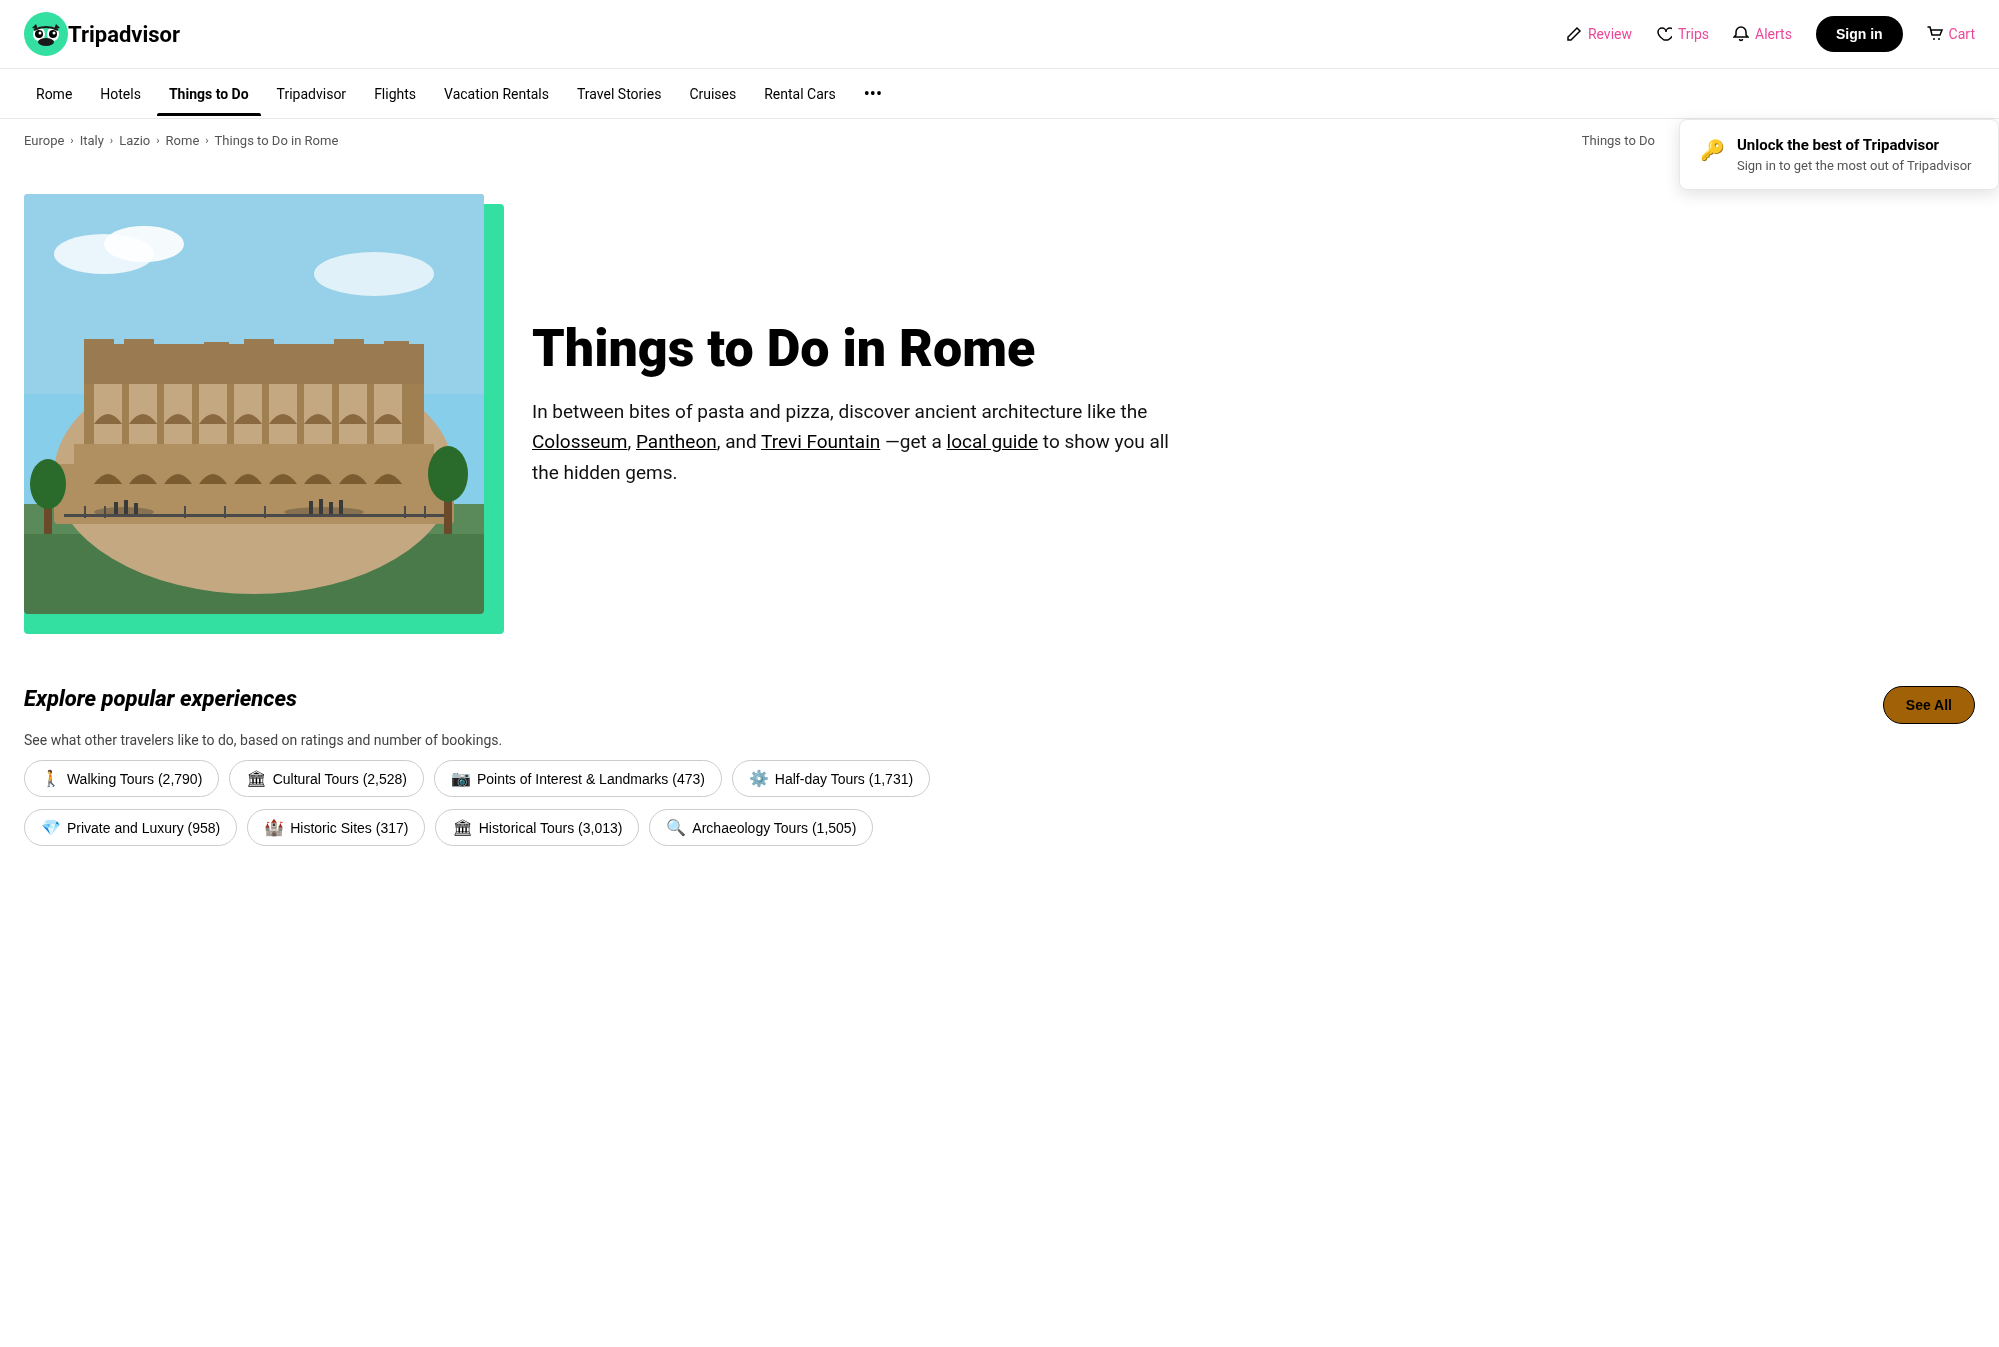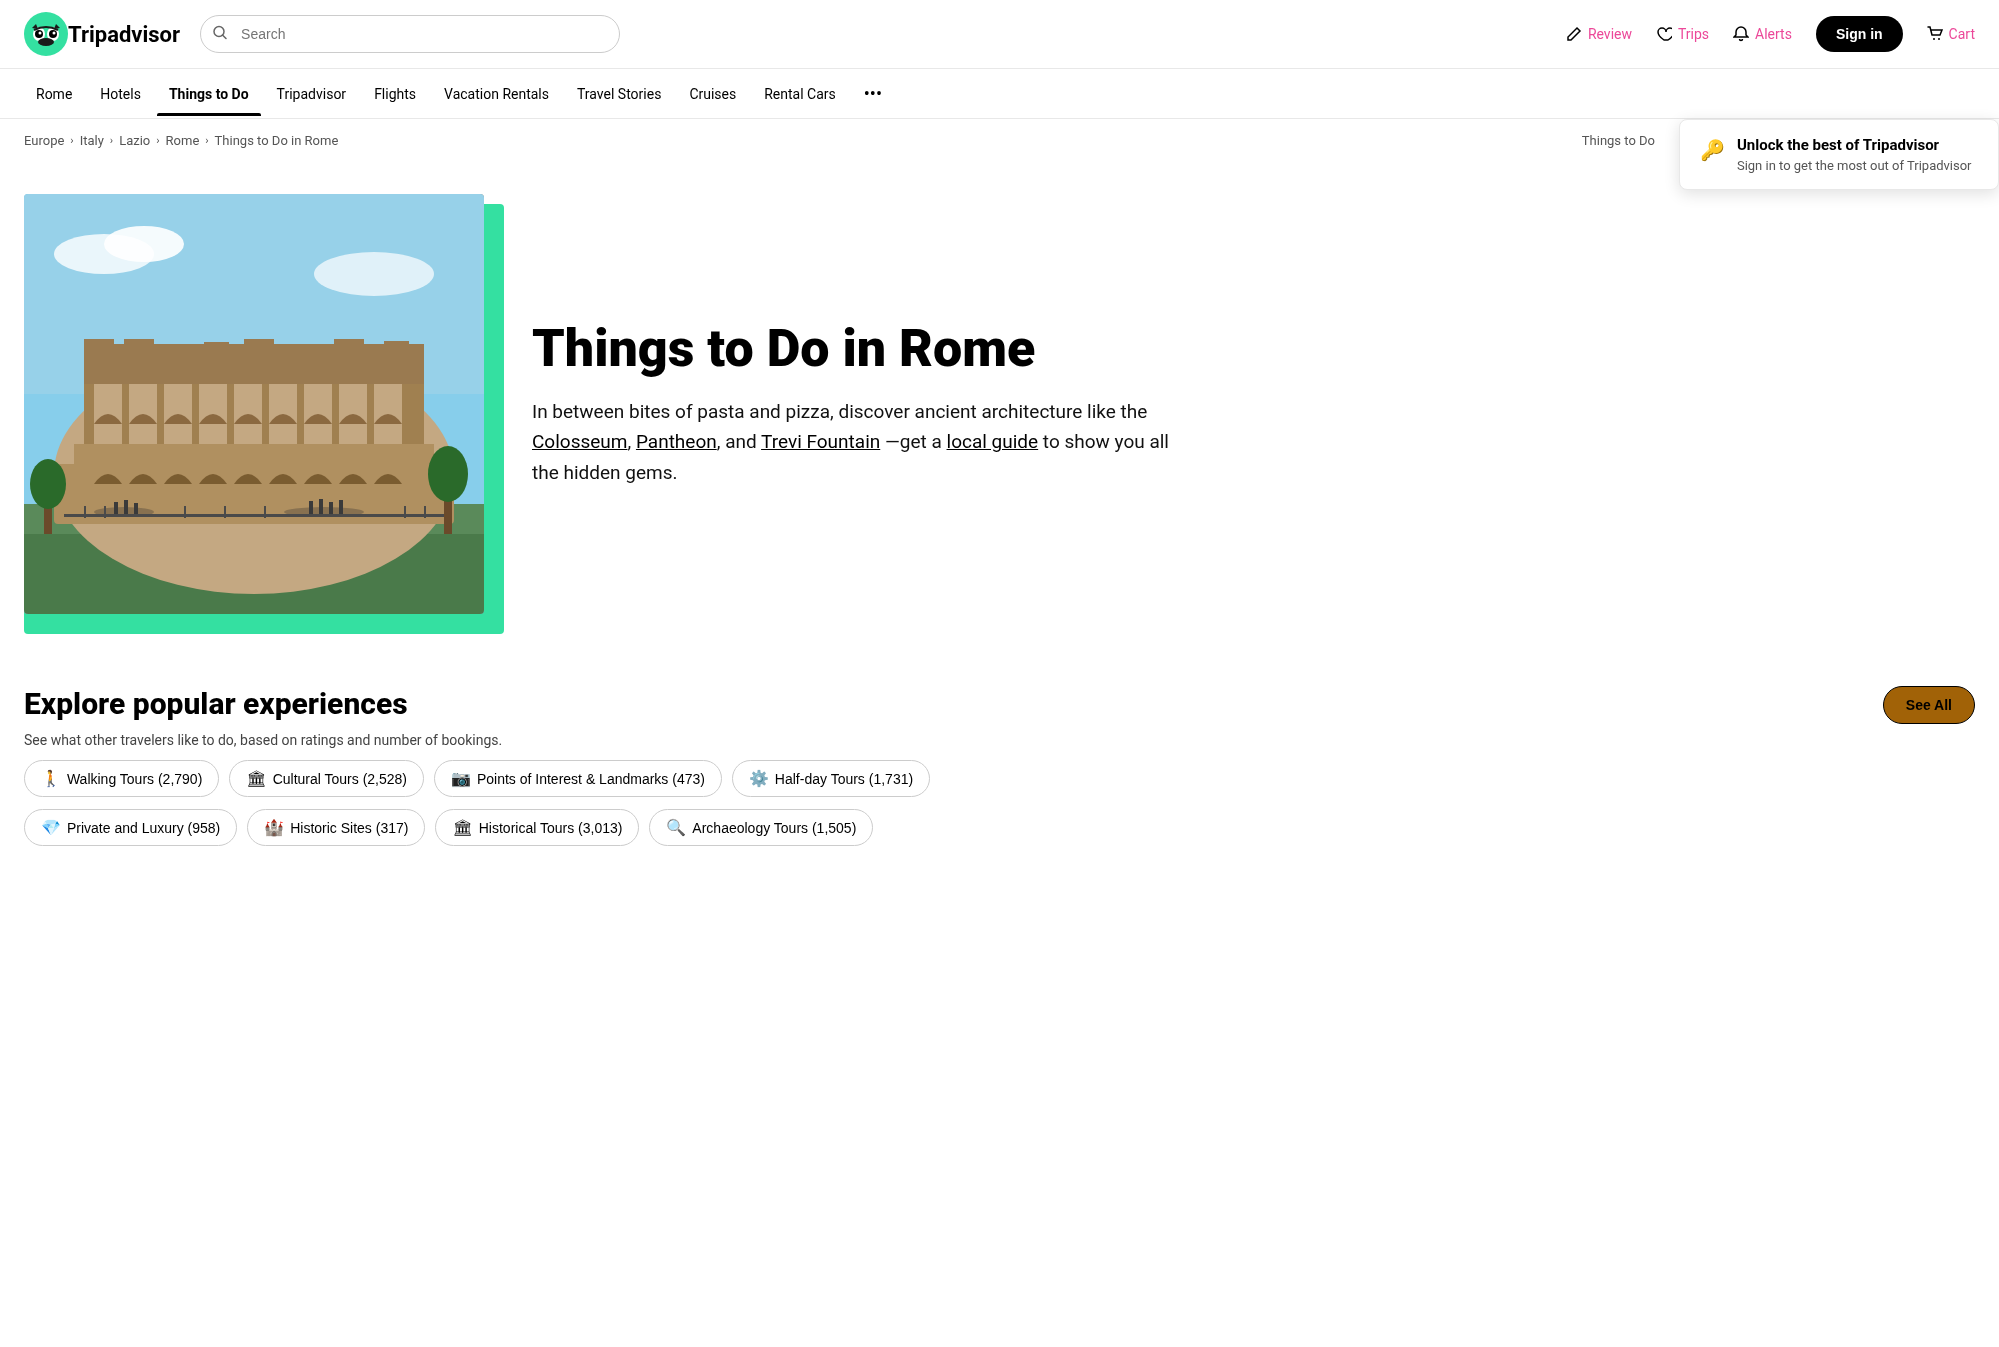--- a/index.html
+++ b/index.html
@@ -45,21 +45,21 @@
     .hero-image { position: relative; z-index: 1; width: 460px; height: 420px; background: linear-gradient(135deg, #87CEEB 0%, #8B7355 40%, #A0845C 60%, #6B5A3E 80%, #4a7c59 100%); border-radius: 4px; overflow: hidden; display: flex; align-items: flex-end; }
     .colosseum-svg { width: 100%; height: 100%; }
     .hero-text { flex: 1; }
     .hero-title { font-size: 52px; font-weight: 900; line-height: 1.1; margin-bottom: 20px; }
     .hero-desc { font-size: 19px; line-height: 1.6; color: #111; }
     .hero-desc a { color: #000; text-decoration: underline; }
 
     
     .explore-section { padding: 32px 24px 16px; }
     .explore-header { display: flex; align-items: flex-start; justify-content: space-between; margin-bottom: 8px; }
-    .explore-title { font-size: 30px; font-weight: 800; }
+    .explore-title { font-size: 22px; font-weight: 800; font-style: italic; }
     .see-all-btn { border: 1.5px solid #000; background: #a16207; padding: 10px 22px; border-radius: 24px; font-size: 14px; font-weight: 600; cursor: pointer; white-space: nowrap; }
     .explore-sub { font-size: 14px; color: #444; margin-bottom: 12px; }
     .tags-row { display: flex; flex-wrap: wrap; gap: 10px; margin-bottom: 12px; }
     .tag { display: flex; align-items: center; gap: 6px; padding: 8px 16px; border: 1.5px solid #ccc; border-radius: 24px; font-size: 14px; cursor: pointer; background: #fff; white-space: nowrap; }
     .tag-icon { font-size: 16px; }
   </style>
 </head>
 <body>
 
 <header class="header">
@@ -74,29 +74,20 @@
       <circle cx="16" cy="21" r="1.5" fill="white"></circle>
       <circle cx="30" cy="21" r="1.5" fill="white"></circle>
       <ellipse cx="22" cy="30" rx="8" ry="4" fill="#1a1a1a"></ellipse>
       <path d="M10 18 Q22 12 34 18" stroke="#1a1a1a" stroke-width="2" fill="none"></path>
       <path d="M8 16 L12 12 L14 17" fill="#1a1a1a"></path>
       <path d="M36 16 L32 12 L30 17" fill="#1a1a1a"></path>
     </svg>
     <span class="logo-text">Tripadvisor</span>
   </div>
 
-  <div class="search-bar">
-    <span class="search-icon-wrap">
-      <svg width="16" height="16" viewBox="0 0 16 16" fill="none">
-          <circle cx="7" cy="7" r="5" stroke="#666" stroke-width="1.5"></circle>
-          <line x1="10.5" y1="10.5" x2="14" y2="14" stroke="#666" stroke-width="1.5" stroke-linecap="round"></line>
-        </svg>
-    </span>
-    <input type="text" placeholder="Search" style="">
-  </div>
 
   <div class="header-actions">
     <a class="header-action" href="#">
       <svg width="16" height="16" viewBox="0 0 16 16" fill="none">
           <path d="M11 2l3 3-9 9H2v-3L11 2z" stroke="#000" stroke-width="1.5" fill="none"></path>
         </svg>
       <span>Review</span>
     </a>
     <a class="header-action" href="#">
       <svg width="16" height="16" viewBox="0 0 16 16" fill="none">

